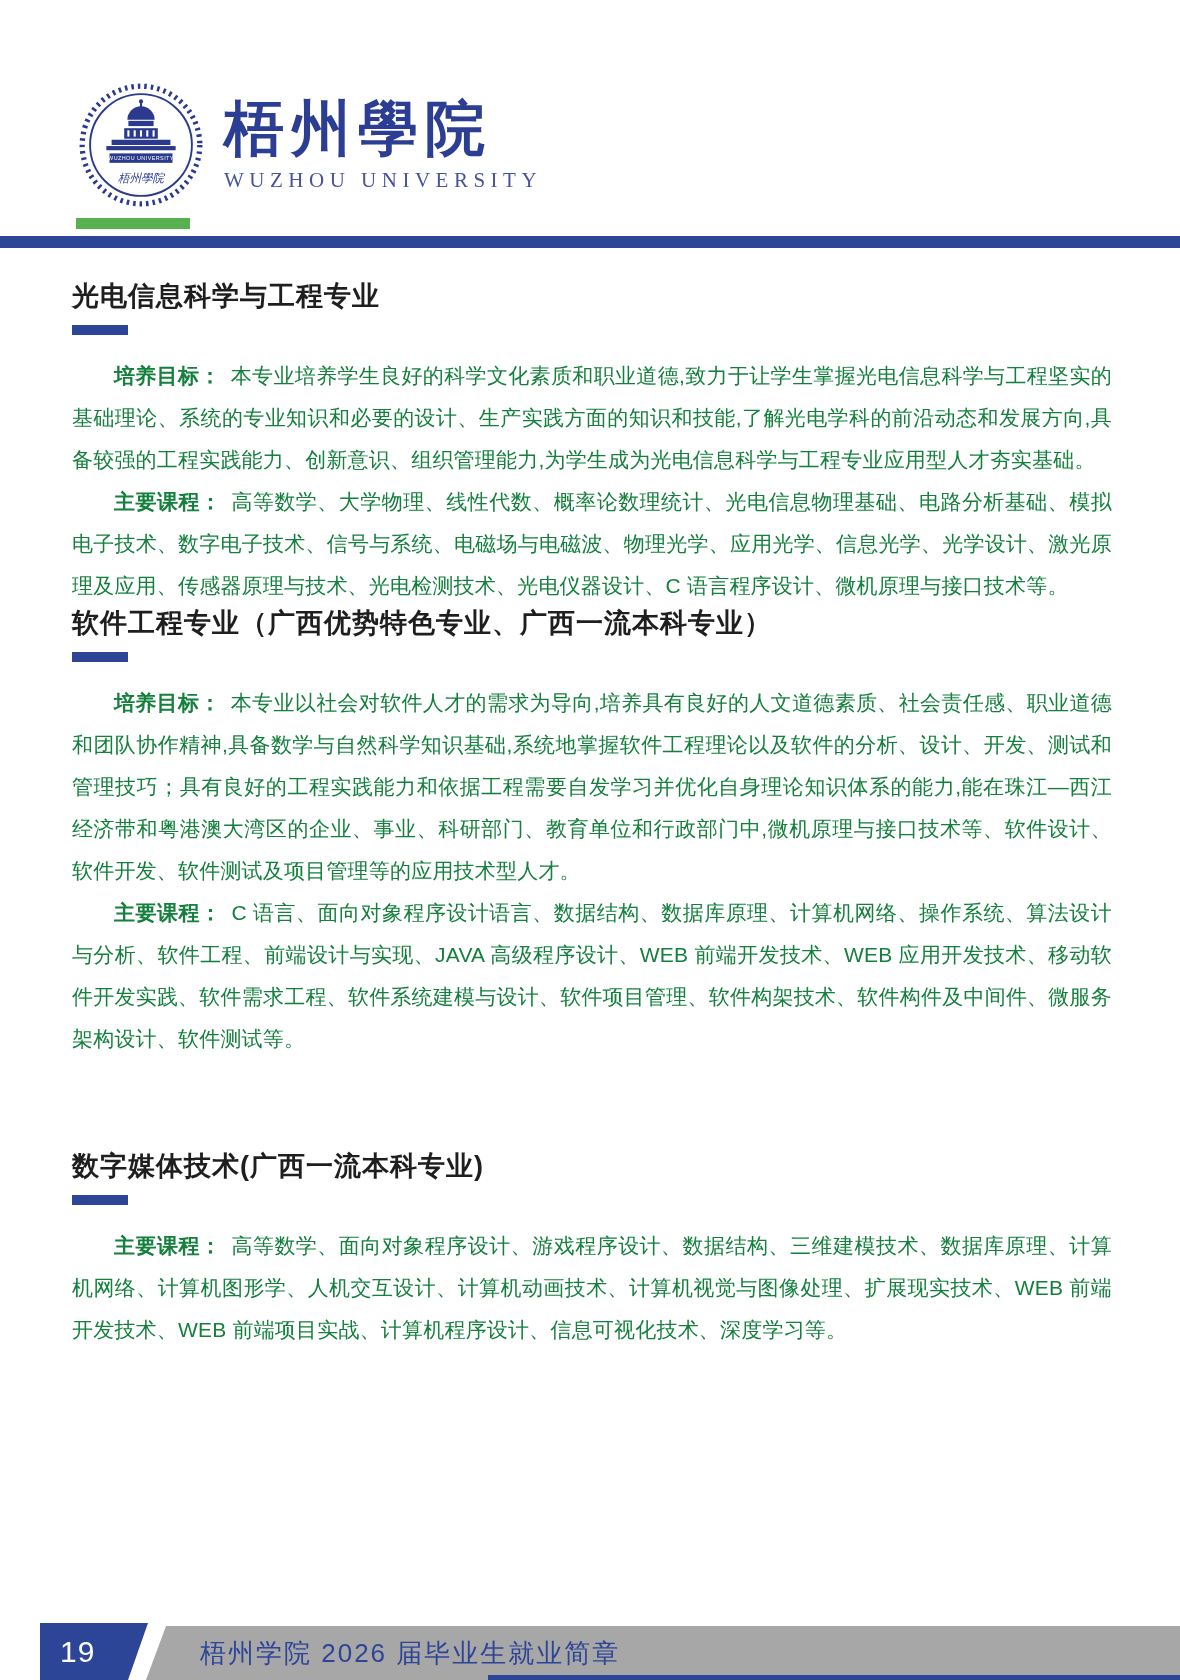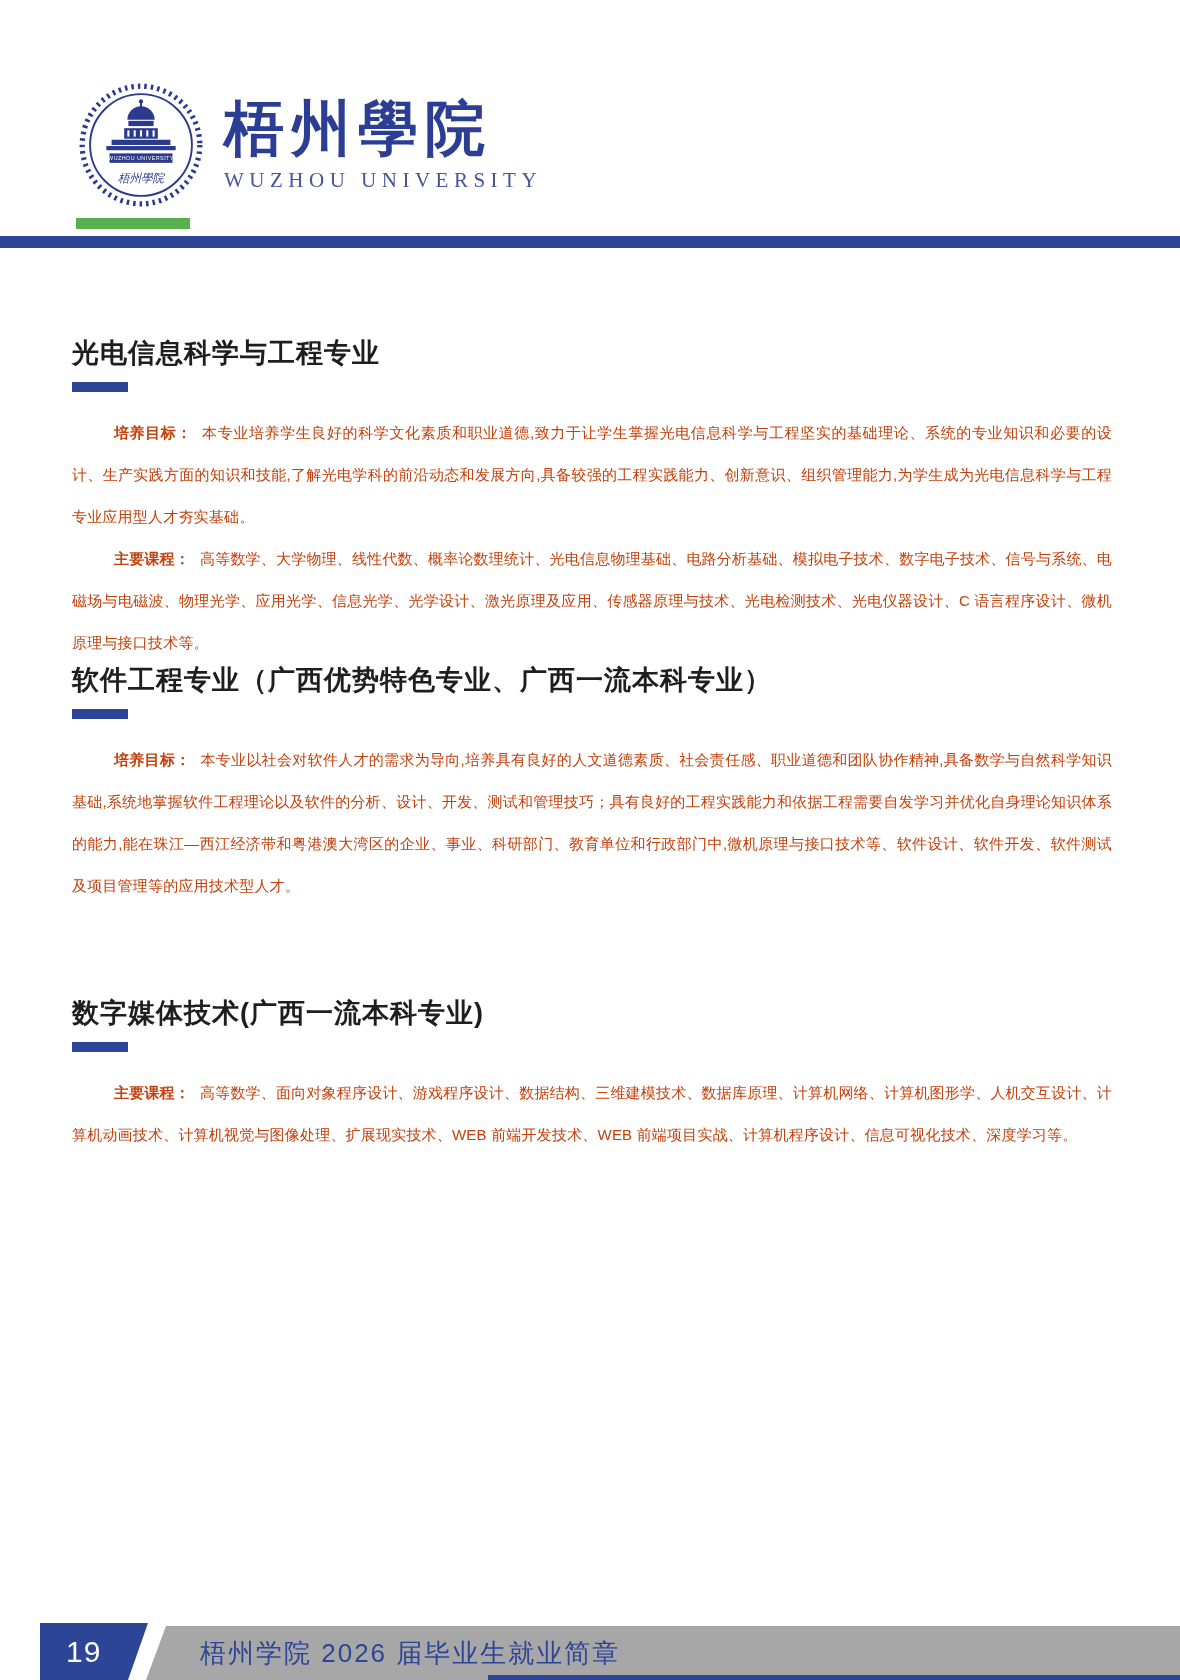--- a/index.html
+++ b/index.html
@@ -30,43 +30,43 @@
   .green-bar { position: absolute; top: 218px; left: 76px; width: 114px; height: 11px; background: #57b14e; }
   .blue-line { position: absolute; top: 236px; left: 0; width: 1180px; height: 12px; background: #2d4597; }
 
   
   .content { position: absolute; top: 248px; left: 72px; width: 1040px; }
   .section-title {
     font-size: 27px; font-weight: bold; color: #1e1e1e;
     letter-spacing: 1px; line-height: 32px;
   }
   .title-bar { width: 56px; height: 10px; background: #2d4597; margin-top: 13px; }
-  .sec-1 { margin-top: 89px; }
+  .sec-1 { margin-top: 32px; }
   .sec-2 { }
   .sec-3 { margin-top: 90px; }
   .paras { margin-top: 20px; }
   p.para {
-    margin: 0; font-size: 15px; line-height: 42px; color: #c2410c;
+    margin: 0; font-size: 21px; line-height: 42px; color: #15803d;
     text-align: justify; text-indent: 42px; letter-spacing: 0.2px;
   }
   .para-label { font-weight: bold; padding-right: 10px; }
 
   
   .footer { position: absolute; left: 40px; right: 0; top: 1626px; bottom: 0; }
   .footer-bar {
     position: absolute; inset: 0; background: #a7a7a7;
     clip-path: polygon(126px 0, 100% 0, 100% 100%, 106px 100%);
     display: flex; align-items: center; padding-left: 160px;
   }
   .footer-text { color: #2d4597; font-size: 26px; letter-spacing: 2px; }
   .page-badge {
     position: absolute; left: 0; top: -3px; bottom: 0; width: 112px;
     background: #2d4597;
     clip-path: polygon(0 0, 108px 0, 88px 100%, 0 100%);
-    display: flex; align-items: center; padding-left: 26px;
+    display: flex; align-items: center; padding-left: 20px;
   }
   .page-number { color: #ffffff; font-size: 30px; letter-spacing: 1px; }
   .bottom-line { position: absolute; left: 488px; right: 0; bottom: 0; height: 5px; background: #2d4597; }
 </style>
 </head>
 <body>
 
 <div class="page">
 
   <div class="logo-row">
@@ -107,20 +107,21 @@
         <p class="para"><span class="para-label">培养目标：</span><span>本专业培养学生良好的科学文化素质和职业道德,致力于让学生掌握光电信息科学与工程坚实的基础理论、系统的专业知识和必要的设计、生产实践方面的知识和技能,了解光电学科的前沿动态和发展方向,具备较强的工程实践能力、创新意识、组织管理能力,为学生成为光电信息科学与工程专业应用型人才夯实基础。</span></p>
         <p class="para"><span class="para-label">主要课程：</span><span>高等数学、大学物理、线性代数、概率论数理统计、光电信息物理基础、电路分析基础、模拟电子技术、数字电子技术、信号与系统、电磁场与电磁波、物理光学、应用光学、信息光学、光学设计、激光原理及应用、传感器原理与技术、光电检测技术、光电仪器设计、C 语言程序设计、微机原理与接口技术等。</span></p>
       </div>
     </div>
 
     <div class="section sec-2">
       <div class="section-title">软件工程专业（广西优势特色专业、广西一流本科专业）</div>
       <div class="title-bar"></div>
       <div class="paras">
         <p class="para"><span class="para-label">培养目标：</span><span>本专业以社会对软件人才的需求为导向,培养具有良好的人文道德素质、社会责任感、职业道德和团队协作精神,具备数学与自然科学知识基础,系统地掌握软件工程理论以及软件的分析、设计、开发、测试和管理技巧；具有良好的工程实践能力和依据工程需要自发学习并优化自身理论知识体系的能力,能在珠江—西江经济带和粤港澳大湾区的企业、事业、科研部门、教育单位和行政部门中,微机原理与接口技术等、软件设计、软件开发、软件测试及项目管理等的应用技术型人才。</span></p>
+        <p class="para"><span class="para-label">主要课程：</span><span>C 语言、面向对象程序设计语言、数据结构、数据库原理、计算机网络、操作系统、算法设计与分析、软件工程、前端设计与实现、JAVA 高级程序设计、WEB 前端开发技术、WEB 应用开发技术、移动软件开发实践、软件需求工程、软件系统建模与设计、软件项目管理、软件构架技术、软件构件及中间件、微服务架构设计、软件测试等。</span></p>
       </div>
     </div>
 
     <div class="section sec-3">
       <div class="section-title">数字媒体技术(广西一流本科专业)</div>
       <div class="title-bar"></div>
       <div class="paras">
         <p class="para"><span class="para-label">主要课程：</span><span>高等数学、面向对象程序设计、游戏程序设计、数据结构、三维建模技术、数据库原理、计算机网络、计算机图形学、人机交互设计、计算机动画技术、计算机视觉与图像处理、扩展现实技术、WEB 前端开发技术、WEB 前端项目实战、计算机程序设计、信息可视化技术、深度学习等。</span></p>
       </div>
     </div>

